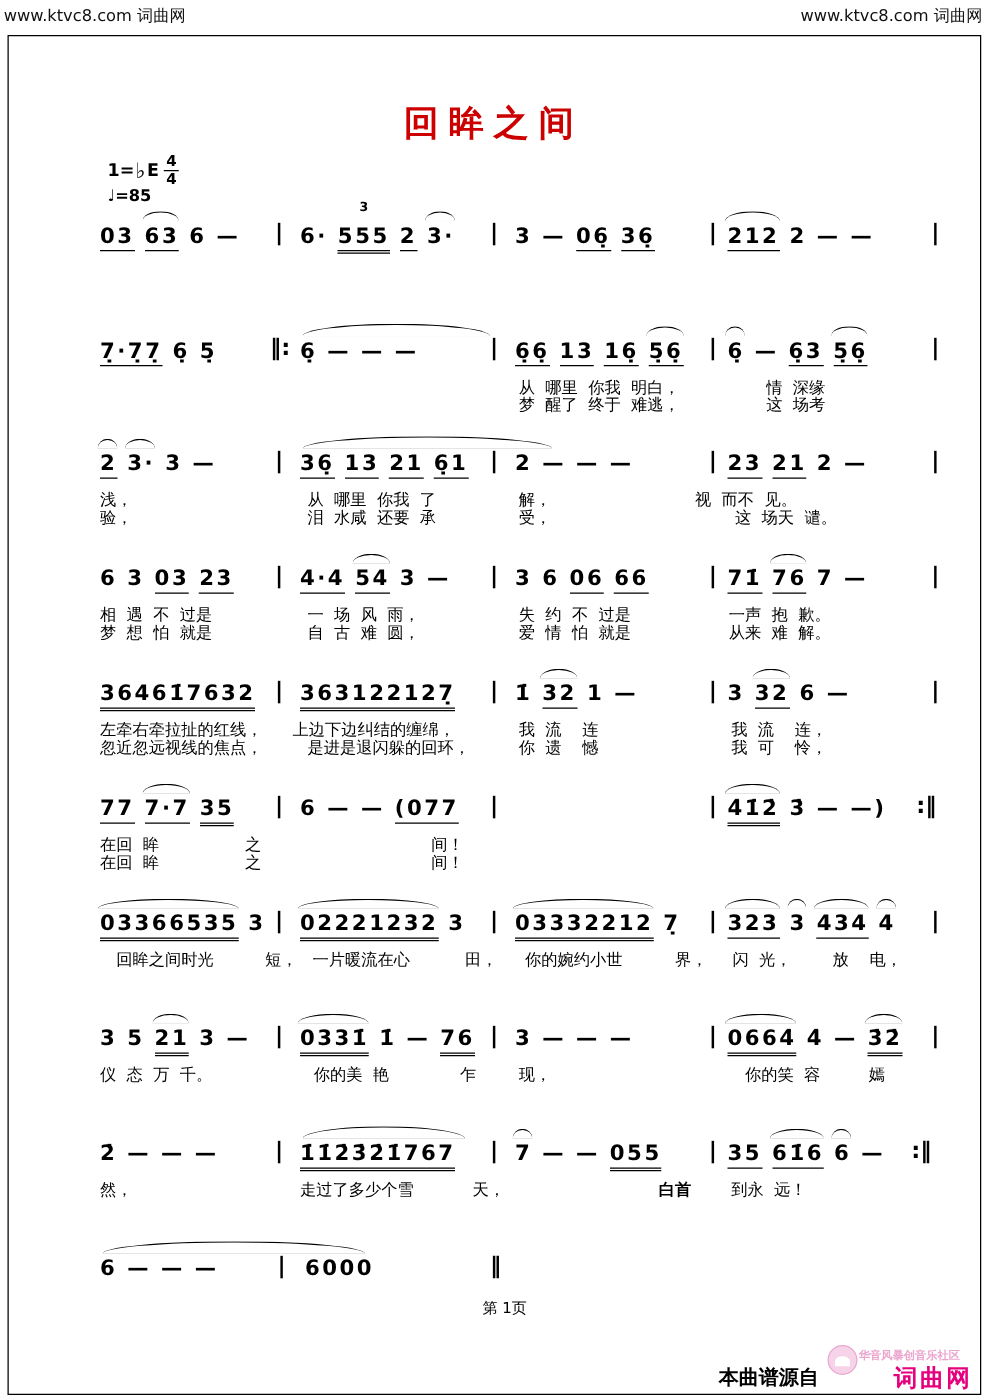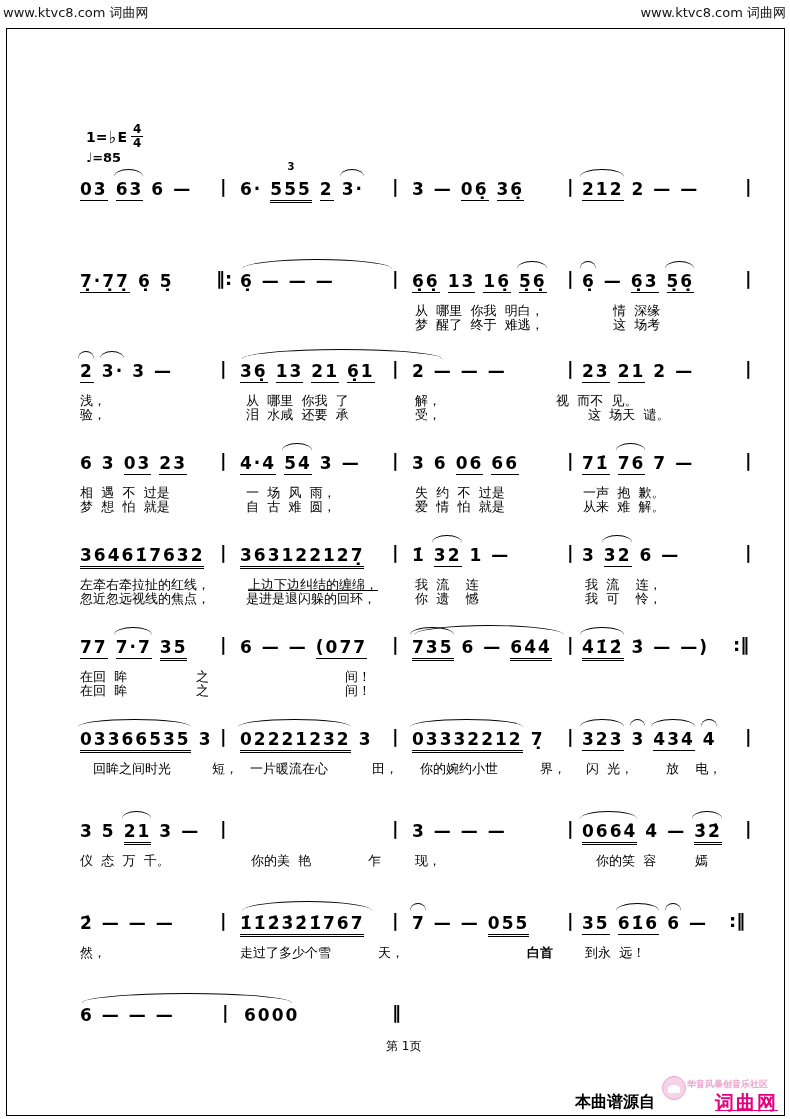--- a/index.html
+++ b/index.html
@@ -32,30 +32,31 @@
   .bar{position:absolute;top:-2px;font:bold 18px "DejaVu Sans",sans-serif;}
   .lyric{position:absolute;font:13px "DejaVu Sans",sans-serif;white-space:pre;line-height:14px;}
   #page-num{position:absolute;left:386px;top:1038px;font:12px "DejaVu Sans",sans-serif;}
   #footer-wm{position:absolute;left:575px;top:1070px;width:210px;height:46px;}
   #source-label{position:absolute;left:0;top:22px;font:bold 16px "DejaVu Sans",sans-serif;}
   #brand-logo{position:absolute;left:87px;top:6px;width:22px;height:22px;border-radius:50%;
       background:#f6d3e8;border:1px solid #e8a7cf;}
   #brand-logo:after{content:"";position:absolute;left:5px;top:8px;width:12px;height:8px;
       background:#fff;border-radius:50% 50% 0 0;}
   #brand-sub{position:absolute;left:112px;top:8px;font:bold 9px "DejaVu Sans",sans-serif;color:#eba6cf;white-space:nowrap;}
-  #brand-name{position:absolute;left:140px;top:20px;font:bold 19px "DejaVu Sans",sans-serif;color:#e5007d;letter-spacing:2px;text-decoration:underline;}
+  #brand-name{position:absolute;left:140px;top:20px;font:bold 19px "DejaVu Sans",sans-serif;color:#e5007d;letter-spacing:2px;}
 </style>
 </head>
 <body>
 
 <div id="page">
   <div class="wm" id="wm-left">www.ktvc8.com 词曲网</div>
   <div class="wm" id="wm-right">www.ktvc8.com 词曲网</div>
   <div id="frame"></div>
 
+  <div id="title">回眸之间</div>
 
   <div id="keysig">
     <span>1=</span>
       <span class="flat">♭</span>
       <span>E</span>
     <span class="frac">
       <span>4</span>
       <span class="bar-line"></span>
       <span>4</span>
     </span>
@@ -127,34 +128,33 @@
       <div class="score-line" style="top: 544px;">
         <div class="measure" style="left: 80px;"><span class="tok u2"><span>36461̇7632</span></span></div>
         <span class="bar" style="left: 220px;">|</span>
         <div class="measure" style="left: 240px;"><span class="tok u2"><span>363122127̣</span></span></div>
         <span class="bar" style="left: 392px;">|</span>
         <div class="measure" style="left: 412px;"><span class="tok"><span>1̇</span></span><span class="tok u1"><span>32</span><span class="slur"></span></span><span class="tok"><span>1</span></span><span class="tok"><span>—</span></span></div>
         <span class="bar" style="left: 567px;">|</span>
         <div class="measure" style="left: 582px;"><span class="tok"><span>3</span></span><span class="tok u1"><span>32</span><span class="slur"></span></span><span class="tok"><span>6</span></span><span class="tok"><span>—</span></span></div>
         <span class="bar" style="left: 745px;">|</span>
         <div class="lyric" style="left: 80px; top: 34px;">左牵右牵拉扯的红线，</div>
-        <div class="lyric" style="left: 248px; top: 34px; text-decoration: underline;">上边下边纠结的缠绵，</div>
+        <div class="lyric" style="left: 234px; top: 34px;">上边下边纠结的缠绵，</div>
         <div class="lyric" style="left: 415px; top: 34px;">我  流    连</div>
         <div class="lyric" style="left: 585px; top: 34px;">我  流    连，</div>
         <div class="lyric" style="left: 80px; top: 48px;">忽近忽远视线的焦点，</div>
         <div class="lyric" style="left: 246px; top: 48px;">是进是退闪躲的回环，</div>
         <div class="lyric" style="left: 415px; top: 48px;">你  遗    憾</div>
         <div class="lyric" style="left: 585px; top: 48px;">我  可    怜，</div>
       </div>
       <div class="score-line" style="top: 636px;">
         <div class="measure" style="left: 80px;"><span class="tok u1"><span>77</span></span><span class="tok u1"><span>7·7</span><span class="slur"></span></span><span class="tok u2"><span>35</span></span></div>
         <span class="bar" style="left: 220px;">|</span>
         <div class="measure" style="left: 240px;"><span class="tok"><span>6</span></span><span class="tok"><span>—</span></span><span class="tok"><span>—</span></span><span class="tok u1"><span>(077</span></span></div>
         <span class="bar" style="left: 392px;">|</span>
-        <div class="measure" style="left: 412px;"><div class="cell-arc" style="width: 150px;"></div><span class="tok u2"><span>735</span><span class="slur"></span></span><span class="tok"><span>6</span></span><span class="tok"><span>—</span></span><span class="tok u2"><span>64̇4̇</span></span></div>
         <span class="bar" style="left: 567px;">|</span>
         <div class="measure" style="left: 582px;"><span class="tok u2"><span>4̇1̇2̇</span><span class="slur"></span></span><span class="tok"><span>3̇</span></span><span class="tok"><span>—</span></span><span class="tok"><span>—)</span></span></div>
         <span class="bar" style="left: 733px;">:‖</span>
         <div class="lyric" style="left: 80px; top: 34px;">在回  眸</div>
         <div class="lyric" style="left: 196px; top: 34px;">之</div>
         <div class="lyric" style="left: 345px; top: 34px;">间！</div>
         <div class="lyric" style="left: 80px; top: 48px;">在回  眸</div>
         <div class="lyric" style="left: 196px; top: 48px;">之</div>
         <div class="lyric" style="left: 345px; top: 48px;">间！</div>
       </div>
@@ -172,20 +172,21 @@
         <div class="lyric" style="left: 250px; top: 34px;">一片暖流在心</div>
         <div class="lyric" style="left: 372px; top: 34px;">田，</div>
         <div class="lyric" style="left: 420px; top: 34px;">你的婉约小世</div>
         <div class="lyric" style="left: 540px; top: 34px;">界，</div>
         <div class="lyric" style="left: 586px; top: 34px;">闪  光，</div>
         <div class="lyric" style="left: 666px; top: 34px;">放    电，</div>
       </div>
       <div class="score-line" style="top: 820px;">
         <div class="measure" style="left: 80px;"><span class="tok"><span>3</span></span><span class="tok"><span>5</span></span><span class="tok u2"><span>21</span><span class="slur"></span></span><span class="tok"><span>3</span></span><span class="tok"><span>—</span></span></div>
         <span class="bar" style="left: 220px;">|</span>
+        <div class="measure" style="left: 240px;"><span class="tok u2"><span>0331̇</span><span class="slur"></span></span><span class="tok"><span>1̇</span></span><span class="tok"><span>—</span></span><span class="tok u2"><span>76</span></span></div>
         <span class="bar" style="left: 392px;">|</span>
         <div class="measure" style="left: 412px;"><span class="tok"><span>3</span></span><span class="tok"><span>—</span></span><span class="tok"><span>—</span></span><span class="tok"><span>—</span></span></div>
         <span class="bar" style="left: 567px;">|</span>
         <div class="measure" style="left: 582px;"><span class="tok u2"><span>0664̇</span><span class="slur"></span></span><span class="tok"><span>4̇</span></span><span class="tok"><span>—</span></span><span class="tok u2"><span>3̇2̇</span><span class="slur"></span></span></div>
         <span class="bar" style="left: 745px;">|</span>
         <div class="lyric" style="left: 80px; top: 34px;">仪  态  万  千。</div>
         <div class="lyric" style="left: 251px; top: 34px;">你的美  艳</div>
         <div class="lyric" style="left: 368px; top: 34px;">乍</div>
         <div class="lyric" style="left: 415px; top: 34px;">现，</div>
         <div class="lyric" style="left: 596px; top: 34px;">你的笑  容</div>

